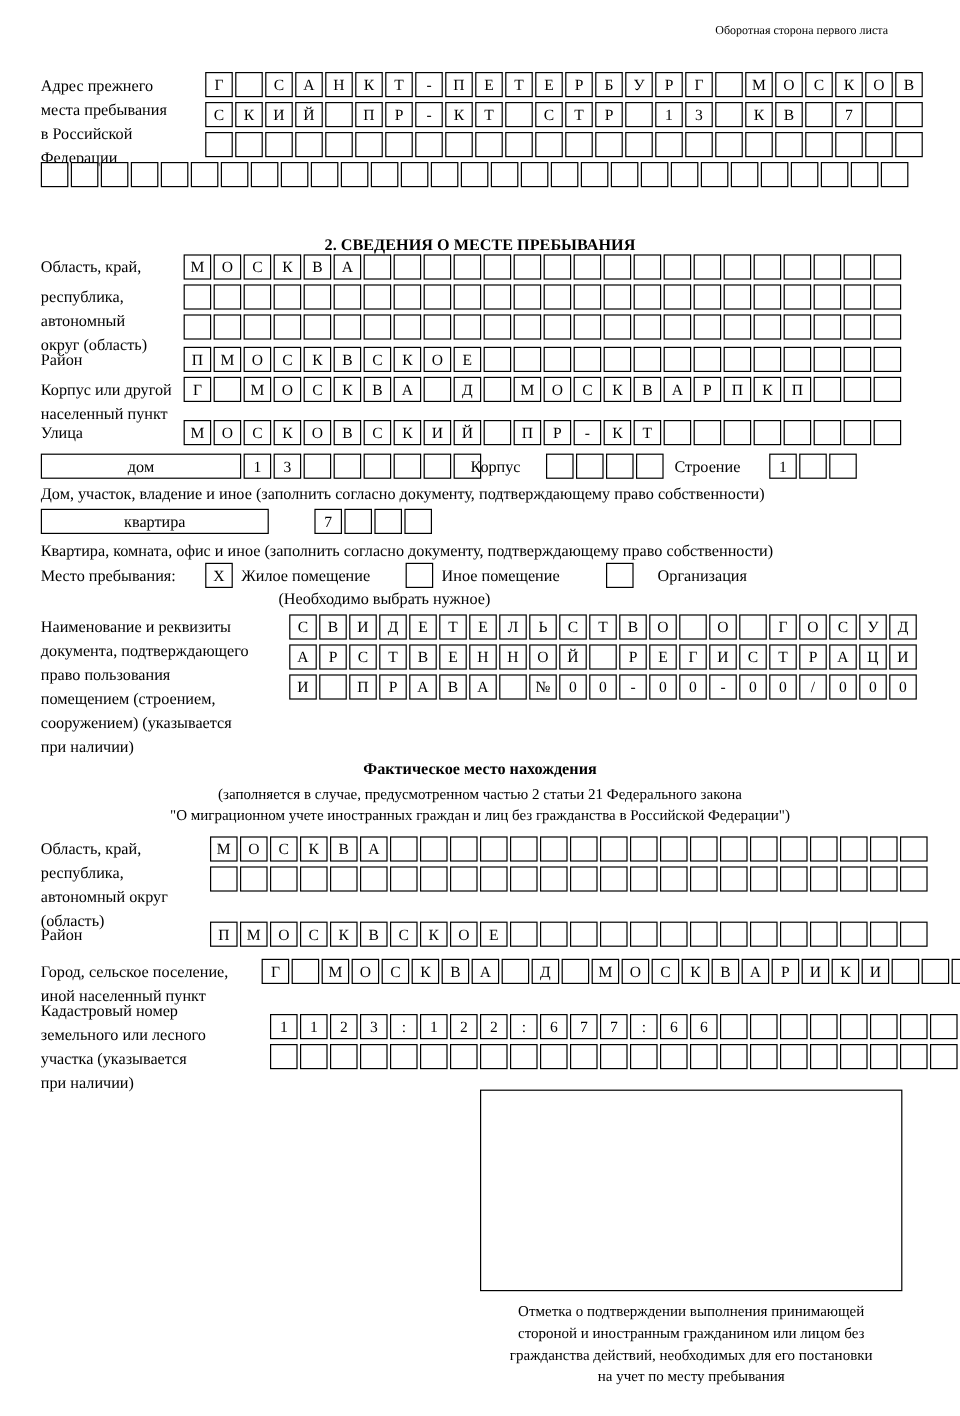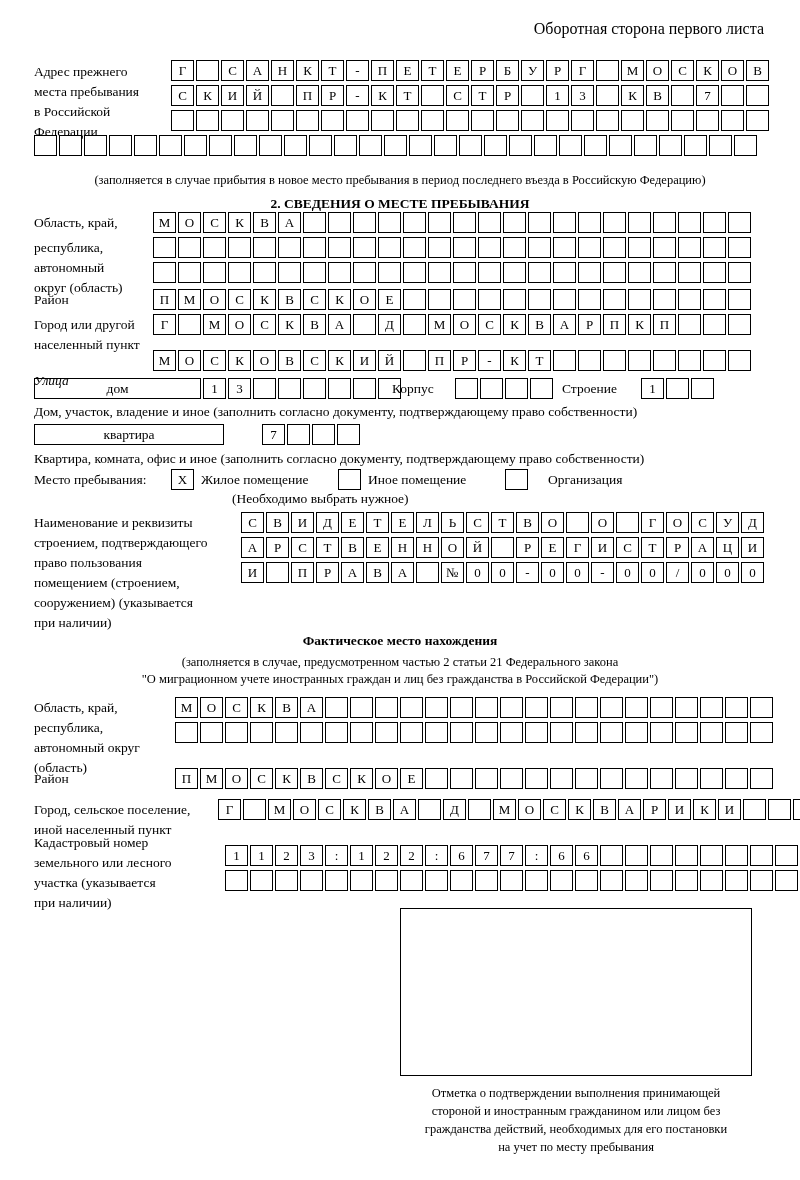--- a/index.html
+++ b/index.html
@@ -15,23 +15,23 @@
     position: relative;
     overflow: hidden;
   }
   .page {
     position: relative;
     width: 800px;
     height: 1180px;
   }
   .hdr-right {
     position: absolute;
-    right: 36px;
+    right: 60px;
     top: 20px;
-    font-size: 16px;
+    font-size: 10px;
     white-space: nowrap;
   }
   .lbl {
     position: absolute;
     font-size: 13.5px;
     line-height: 20px;
     white-space: pre;
   }
   .center-note {
     position: absolute;
@@ -205,21 +205,20 @@
       <div class="cell"></div>
       <div class="cell"></div>
       <div class="cell"></div>
       <div class="cell"></div>
       <div class="cell"></div>
       <div class="cell"></div>
       <div class="cell"></div>
       <div class="cell"></div>
     </div>
 
-  <div class="center-note" style="top:172px; left:0;">(заполняется в случае прибытия в новое место пребывания в период последнего въезда в Российскую Федерацию)</div>
 
   <div class="section-title" style="top:196px;">2. СВЕДЕНИЯ О МЕСТЕ ПРЕБЫВАНИЯ</div>
 
   <div class="lbl" style="left:34px; top:213px;">Область, край,</div>
   <div class="lbl" style="left:34px; top:238px;">республика,</div>
   <div class="lbl" style="left:34px; top:258px;">автономный</div>
   <div class="lbl" style="left:34px; top:278px;">округ (область)</div>
 
   <div class="boxrow" id="s2-reg0" style="left:153px; top:212px;">
       <div class="cell">М</div>
@@ -321,21 +320,21 @@
       <div class="cell"></div>
       <div class="cell"></div>
       <div class="cell"></div>
       <div class="cell"></div>
       <div class="cell"></div>
       <div class="cell"></div>
       <div class="cell"></div>
       <div class="cell"></div>
     </div>
 
-  <div class="lbl" style="left:34px; top:315px;">Город или другой</div>
+  <div class="lbl" style="left:34px; top:315px;">Корпус или другой</div>
   <div class="lbl" style="left:34px; top:335px;">населенный пункт</div>
   <div class="boxrow" id="s2-city" style="left:153px; top:314px;">
       <div class="cell">Г</div>
       <div class="cell"></div>
       <div class="cell">М</div>
       <div class="cell">О</div>
       <div class="cell">С</div>
       <div class="cell">К</div>
       <div class="cell">В</div>
       <div class="cell">А</div>
@@ -350,21 +349,21 @@
       <div class="cell">А</div>
       <div class="cell">Р</div>
       <div class="cell">П</div>
       <div class="cell">К</div>
       <div class="cell">П</div>
       <div class="cell"></div>
       <div class="cell"></div>
       <div class="cell"></div>
     </div>
 
-  <div class="lbl" style="left:34px; top:371px;font-style:italic;">Улица</div>
+  <div class="lbl" style="left:34px; top:351px;">Улица</div>
   <div class="boxrow" id="s2-street" style="left:153px; top:350px;">
       <div class="cell">М</div>
       <div class="cell">О</div>
       <div class="cell">С</div>
       <div class="cell">К</div>
       <div class="cell">О</div>
       <div class="cell">В</div>
       <div class="cell">С</div>
       <div class="cell">К</div>
       <div class="cell">И</div>
@@ -425,21 +424,21 @@
   <div class="plain" style="left:34px; top:470px;">Место пребывания:</div>
   <div class="cell" style="position:absolute; left:171px; top:469px;">X</div>
   <div class="plain" style="left:201px; top:470px;">Жилое помещение</div>
   <div class="cell" style="position:absolute; left:338px; top:469px;"></div>
   <div class="plain" style="left:368px; top:470px;">Иное помещение</div>
   <div class="cell" style="position:absolute; left:505px; top:469px;"></div>
   <div class="plain" style="left:548px; top:470px;">Организация</div>
   <div class="plain" style="left:232px; top:489px;">(Необходимо выбрать нужное)</div>
 
   <div class="lbl" style="left:34px; top:513px;">Наименование и реквизиты</div>
-  <div class="lbl" style="left:34px; top:533px;">строением, подтверждающего</div>
+  <div class="lbl" style="left:34px; top:533px;">документа, подтверждающего</div>
   <div class="lbl" style="left:34px; top:553px;">право пользования</div>
   <div class="lbl" style="left:34px; top:573px;">помещением (строением,</div>
   <div class="lbl" style="left:34px; top:593px;">сооружением) (указывается</div>
   <div class="lbl" style="left:34px; top:613px;">при наличии)</div>
 
   <div class="boxrow" id="s2-doc0" style="left:241px; top:512px;">
       <div class="cell">С</div>
       <div class="cell">В</div>
       <div class="cell">И</div>
       <div class="cell">Д</div>

